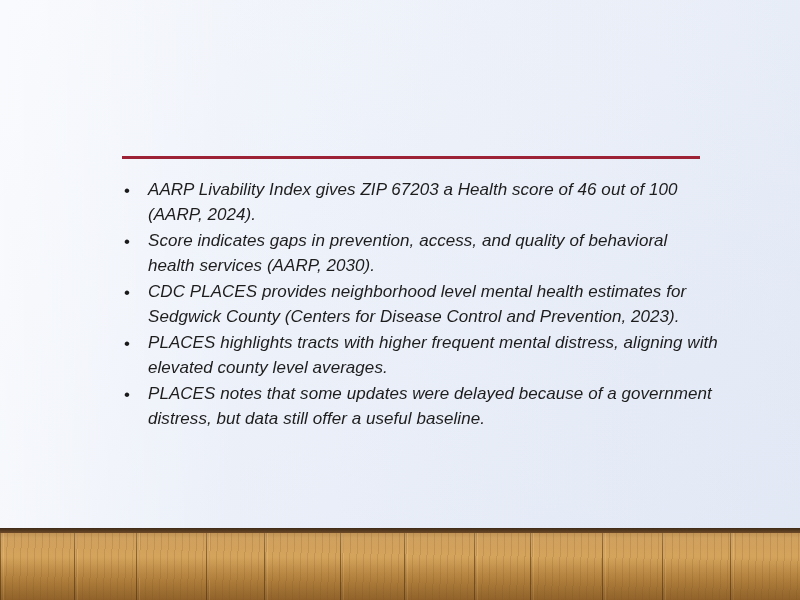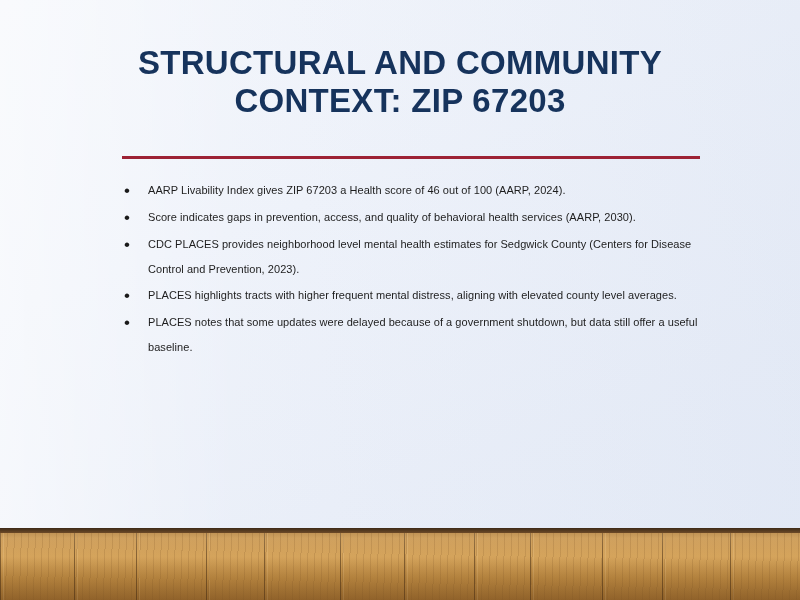--- a/index.html
+++ b/index.html
@@ -79,23 +79,24 @@
     font-size: 17px;
     line-height: 25px;
     text-align: left;
     padding-left: 6px;
     box-sizing: border-box;
   }
 
   .bullet-text {
     flex: 1 1 auto;
     color: #1d1d1d;
-    font-size: 11px;
+    font-size: 17px;
     line-height: 24.5px;
     letter-spacing: 0.05px;
+    font-style: italic;
   }
 
   
   .floor {
     position: absolute;
     left: 0;
     top: 528px;
     width: 800px;
     height: 72px;
     background: linear-gradient(180deg, #5d4226 0%, #a9742f 4%, #c79249 14%, #d5a45c 40%, #c08c43 70%, #a87433 100%);
@@ -131,21 +132,20 @@
     pointer-events: none;
   }
 </style>
 </head>
 <body>
 
 <div class="slide">
 
   <div class="wall-shade"></div>
 
-  <div class="title">STRUCTURAL AND COMMUNITY CONTEXT: ZIP 67203</div>
 
   <div class="title-rule"></div>
 
   <div class="body">
 
     <div class="bullet">
       <div class="bullet-dot">•</div>
       <div class="bullet-text">AARP Livability Index gives ZIP 67203 a Health score of 46 out of 100 (AARP, 2024).</div>
     </div>
 
@@ -159,21 +159,21 @@
       <div class="bullet-text">CDC PLACES provides neighborhood level mental health estimates for Sedgwick County (Centers for Disease Control and Prevention, 2023).</div>
     </div>
 
     <div class="bullet">
       <div class="bullet-dot">•</div>
       <div class="bullet-text">PLACES highlights tracts with higher frequent mental distress, aligning with elevated county level averages.</div>
     </div>
 
     <div class="bullet">
       <div class="bullet-dot">•</div>
-      <div class="bullet-text">PLACES notes that some updates were delayed because of a government shutdown, but data still offer a useful baseline.</div>
+      <div class="bullet-text">PLACES notes that some updates were delayed because of a government distress, but data still offer a useful baseline.</div>
     </div>
 
   </div>
 
   <div class="floor">
     <div class="floor-top-edge"></div>
     <div class="plank" style="left:0px;width:74px;"></div>
     <div class="plank" style="left:74px;width:62px;"></div>
     <div class="plank" style="left:136px;width:70px;"></div>
     <div class="plank" style="left:206px;width:58px;"></div>

